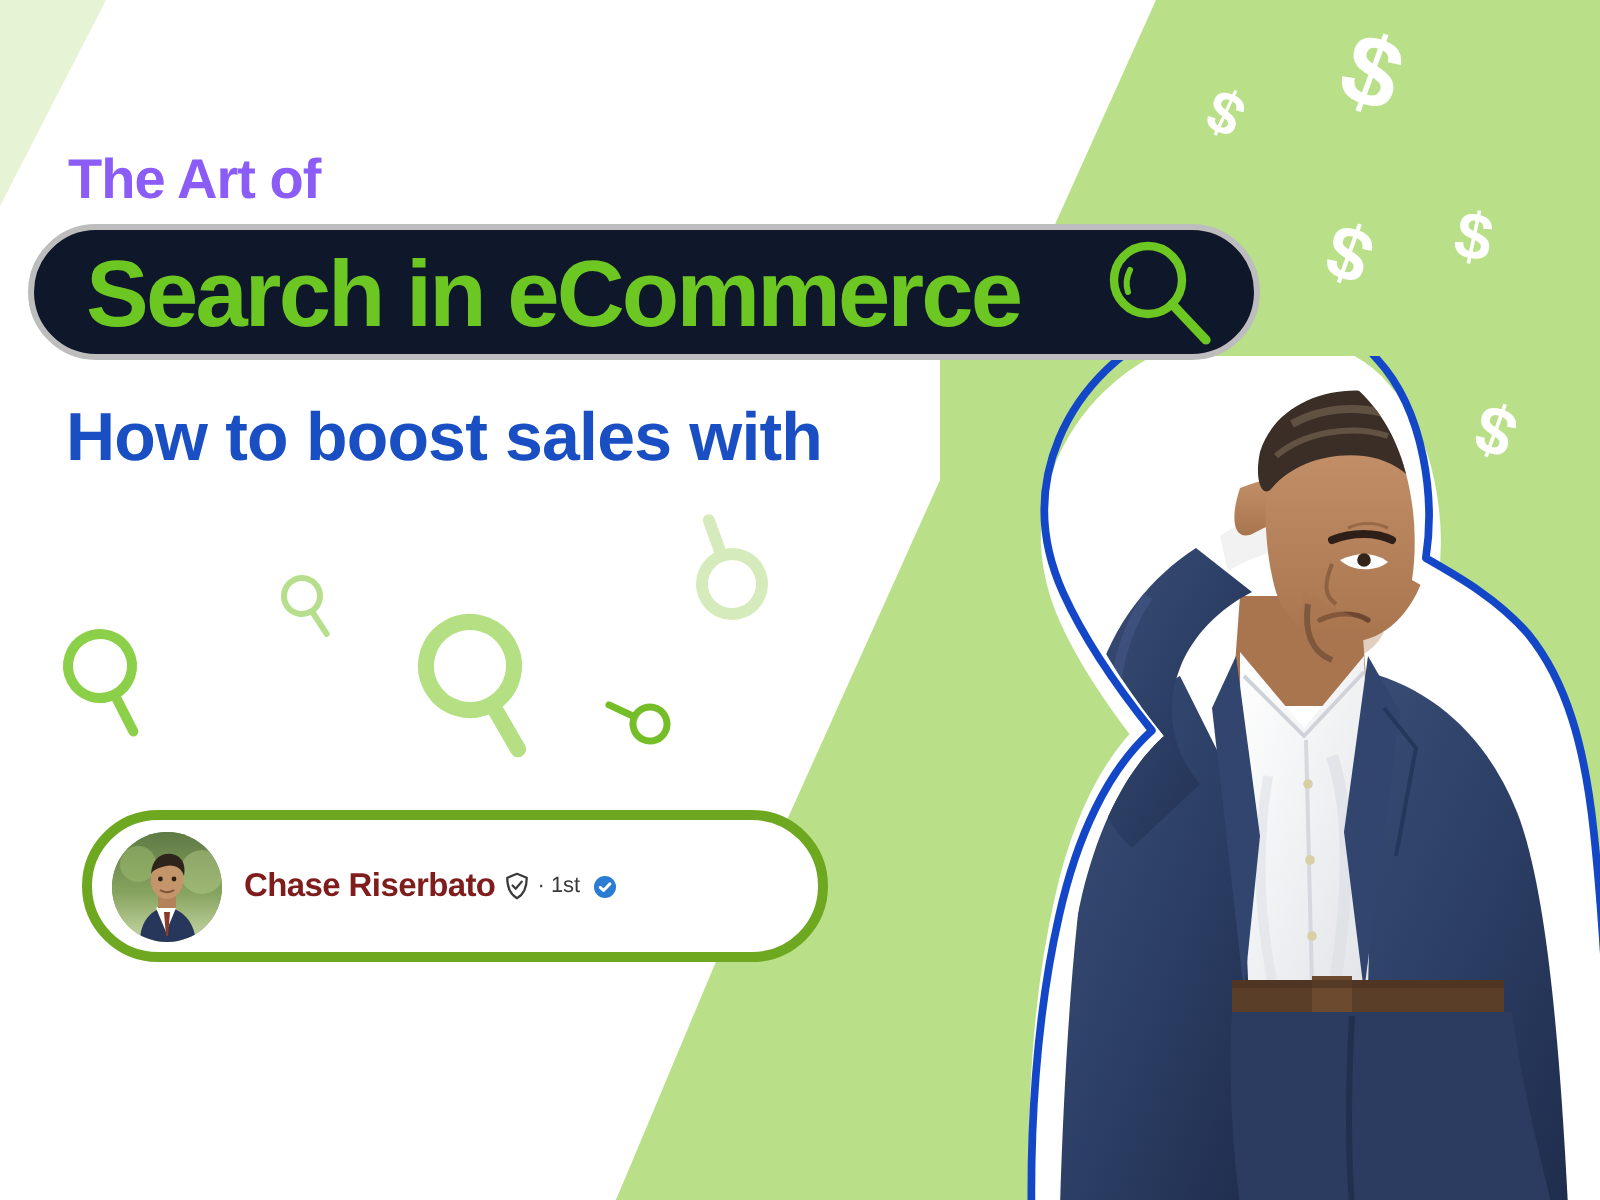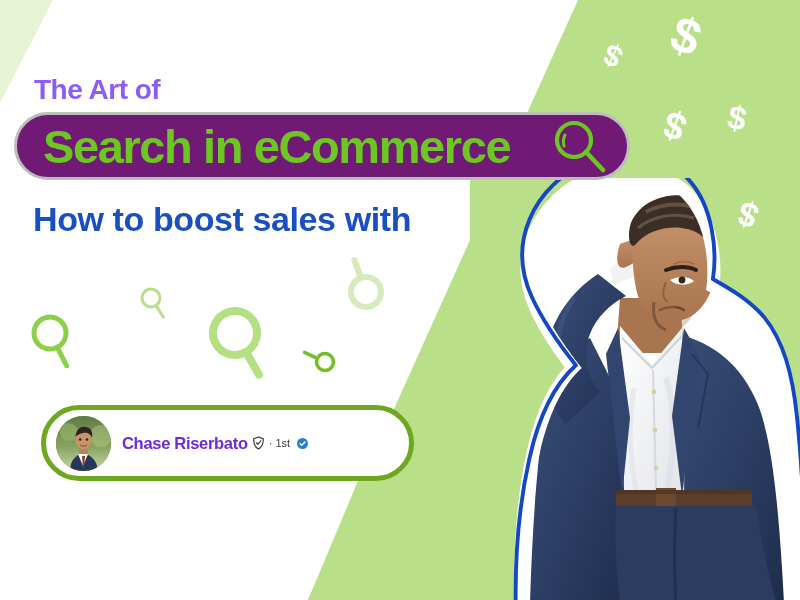--- a/index.html
+++ b/index.html
@@ -41,21 +41,21 @@
 
   .searchbar {
     position: absolute;
     left: 14px;
     top: 112px;
     width: 616px;
     height: 68px;
     box-sizing: border-box;
     border: 3px solid #bdbdbd;
     border-radius: 40px;
-    background: #701a75;
+    background: #0f172a;
     display: flex;
     align-items: center;
     padding: 0 18px 0 26px;
   }
   .searchbar-text {
     font-size: 47px;
     font-weight: bold;
     letter-spacing: -1.4px;
     color: #6DC722;
     line-height: 1;
@@ -115,21 +115,21 @@
     gap: 1px;
   }
   .profile-name-row {
     display: flex;
     align-items: center;
     gap: 4px;
   }
   .profile-name {
     font-size: 16.5px;
     font-weight: bold;
-    color: #6d28d9;
+    color: #7f1d1d;
     letter-spacing: -0.3px;
     white-space: nowrap;
   }
   .shield-icon { display:block; width:13px; height:14px; }
   .degree {
     font-size: 11px;
     color: #3a3a3a;
     white-space: nowrap;
     text-align: center;
   }

